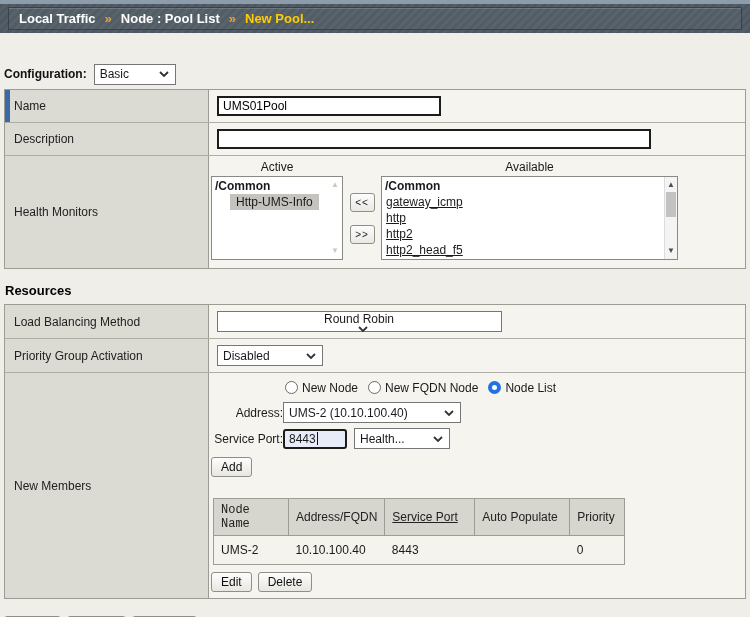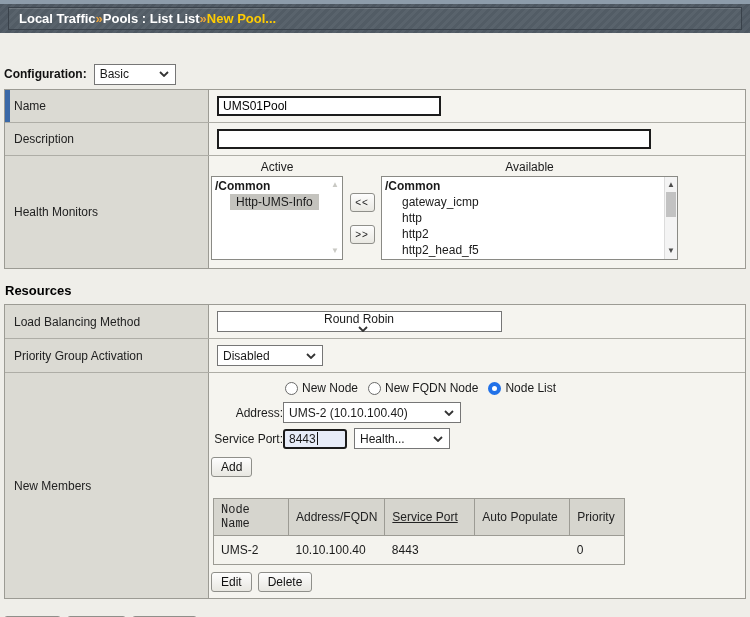--- a/index.html
+++ b/index.html
@@ -10,21 +10,21 @@
   }
 
   
   .topbar {
     height:33px;
     border-top:4px solid #8d9caa;
     background:repeating-linear-gradient(135deg,#4d5761 0 3px,#545e68 3px 6px);
     display:flex; align-items:center; padding:0 8px;
   }
   .crumb-panel {
-    flex:1; height:23px; display:flex; align-items:center; 
+    flex:1; height:23px; display:flex; align-items:center; gap:9px;
     border:1px solid #39414a; box-shadow:inset 0 1px 0 rgba(255,255,255,0.15);
     padding:0 10px; background:rgba(255,255,255,0.03);
   }
   .crumb { color:#ffffff; font-weight:bold; font-size:13px; }
   .crumb-sep { color:#e8a33d; font-weight:bold; font-size:13px; }
   .crumb-current { color:#ffcc00; font-weight:bold; font-size:13px; }
 
   
   .config-row { margin:30px 0 4px 4px; height:22px; display:flex; align-items:center; gap:7px; }
   .config-label { font-weight:bold; font-size:12px; color:#111; }
@@ -66,21 +66,21 @@
   .dl-heads .h-mid { width:38px; }
   .dl-heads .h-avail { width:297px; text-align:center; }
   .dl-body { display:flex; align-items:flex-start; }
   .listbox {
     background:#fff; border:1px solid #8a8a85; height:84px;
     position:relative; overflow:hidden; line-height:16px;
   }
   .active-list { width:132px; }
   .avail-list { width:297px; }
   .lb-group { font-weight:bold; padding:1px 3px 0 3px; }
-  .lb-item { padding:0 3px 0 20px; }
+  .lb-item { padding:0 3px 0 4px;text-decoration:underline; }
   .sel-wrap { margin-left:18px; }
   .sel-wrap .sel-bg { background:#c4c3be; display:inline-block; padding:0 6px; }
   .mini-arrow { position:absolute; right:3px; font-size:8px; color:#c9c9c4; line-height:8px; }
   .mini-up { top:4px; } .mini-down { bottom:4px; }
   .dl-mid { width:38px; display:flex; flex-direction:column; align-items:center; gap:13px; padding-top:17px; }
   .mv-btn {
     width:25px; height:19px; font-size:10px; letter-spacing:1px; line-height:15px;
     text-align:center; color:#222; border:1px solid #8f8f8a; border-radius:3px;
     background:linear-gradient(#fdfdfd,#e9e8e2); cursor:default; padding:0;
     font-family:"Liberation Sans", sans-serif;
@@ -91,21 +91,21 @@
   }
   .sb-arrow { position:absolute; left:0; right:0; text-align:center; font-size:8px; color:#4d4d4d; line-height:8px; }
   .sb-up { top:4px; } .sb-down { bottom:4px; }
   .sb-thumb { position:absolute; left:1px; right:1px; top:15px; height:25px; background:#c2c2c2; }
 
   
   .section-title { margin:14px 0 6px 5px; font-weight:bold; font-size:13px; color:#000; }
 
   
   .nm-cell { display:block; padding:8px 8px 6px 2px; }
-  .radio-row { margin-left:74px; display:flex; align-items:flex-end; margin-bottom:7px; }
+  .radio-row { margin-left:74px; display:flex; align-items:flex-start; margin-bottom:7px; }
   .radio {
     width:13px; height:13px; border-radius:50%; border:1px solid #6a6a6a;
     background:#fff; margin-right:4px; flex-shrink:0;
   }
   .radio.checked { border:4px solid #2171e8; }
   .radio-label { margin-right:10px; }
   .nm-row { display:flex; align-items:center; margin-bottom:5px; }
   .nm-label { width:72px; flex-shrink:0;text-align:right; }
   .addr-select { width:178px; }
   .port-select { width:96px; margin-left:7px; }
@@ -138,21 +138,21 @@
   
   .footer { margin:17px 0 0 4px; display:flex; gap:6px; }
 </style>
 </head>
 <body>
 
 <div class="topbar">
   <div class="crumb-panel">
     <span class="crumb">Local Traffic</span>
     <span class="crumb-sep">»</span>
-    <span class="crumb">Pools : List List</span>
+    <span class="crumb">Node : Pool List</span>
     <span class="crumb-sep">»</span>
     <span class="crumb-current">New Pool...</span>
   </div>
 </div>
 
 <div class="config-row">
   <span class="config-label">Configuration:</span>
   <div class="select cfg-select">
     <span>Basic</span>
     <span class="chev">

